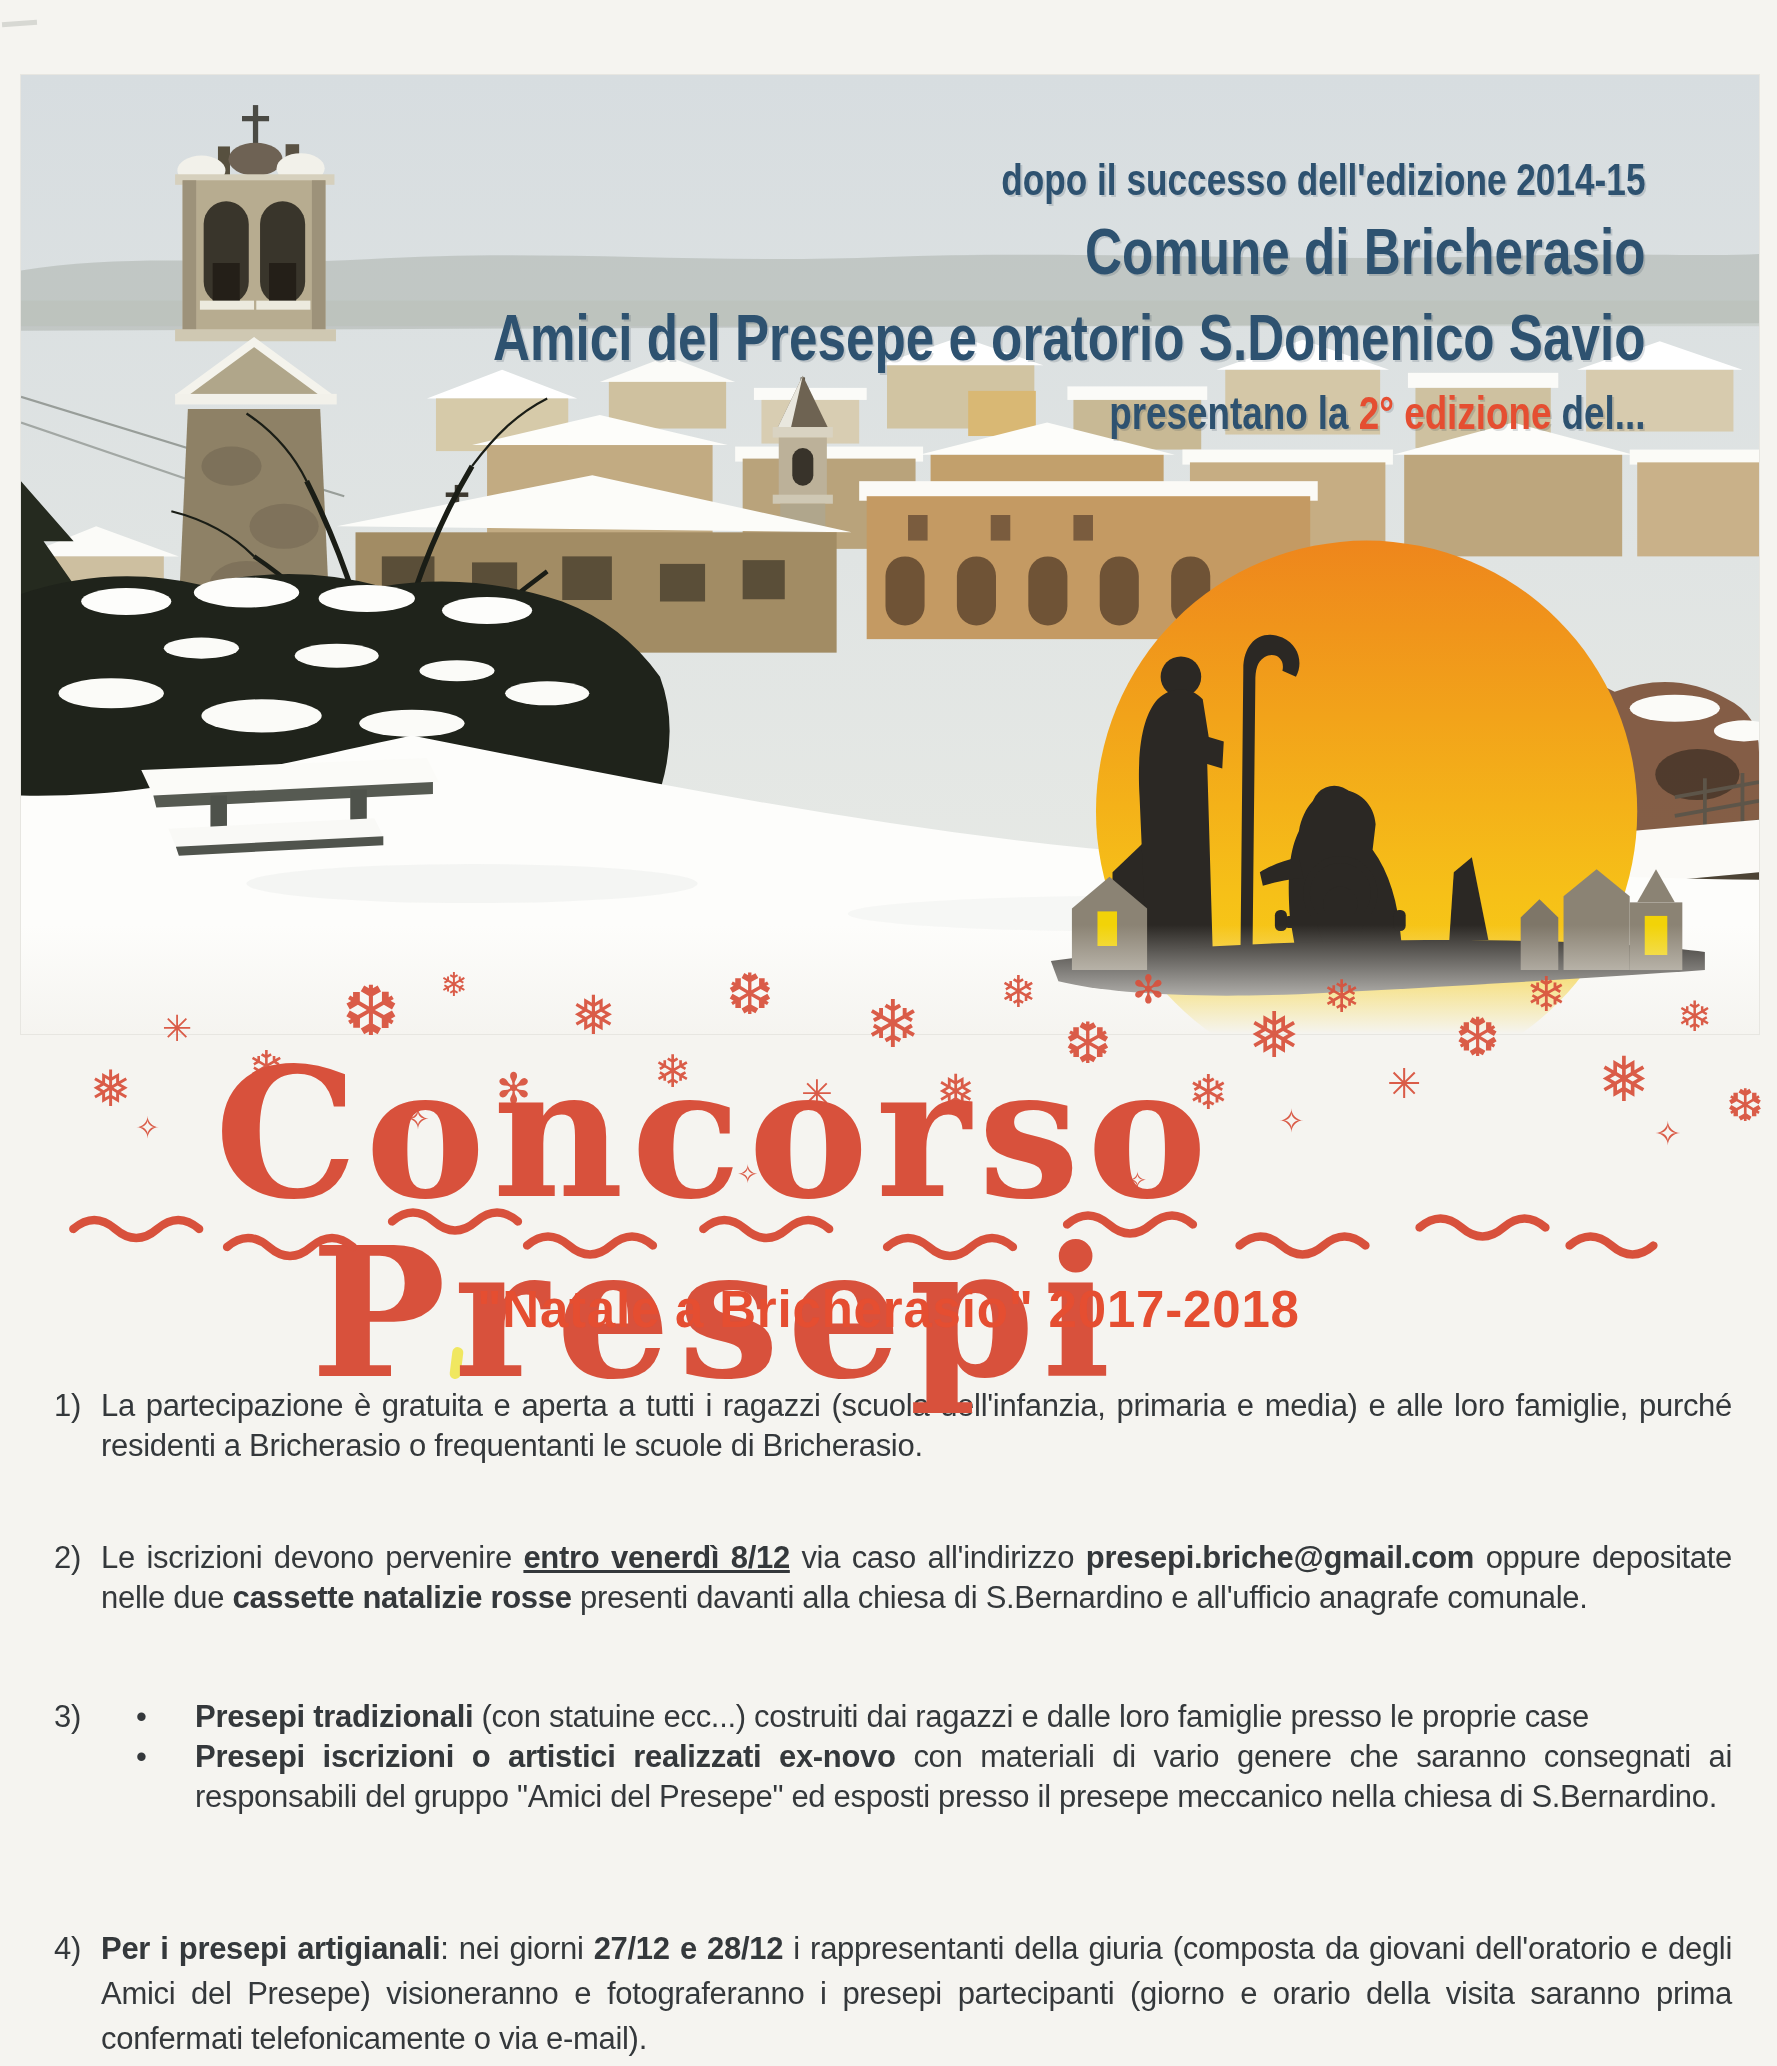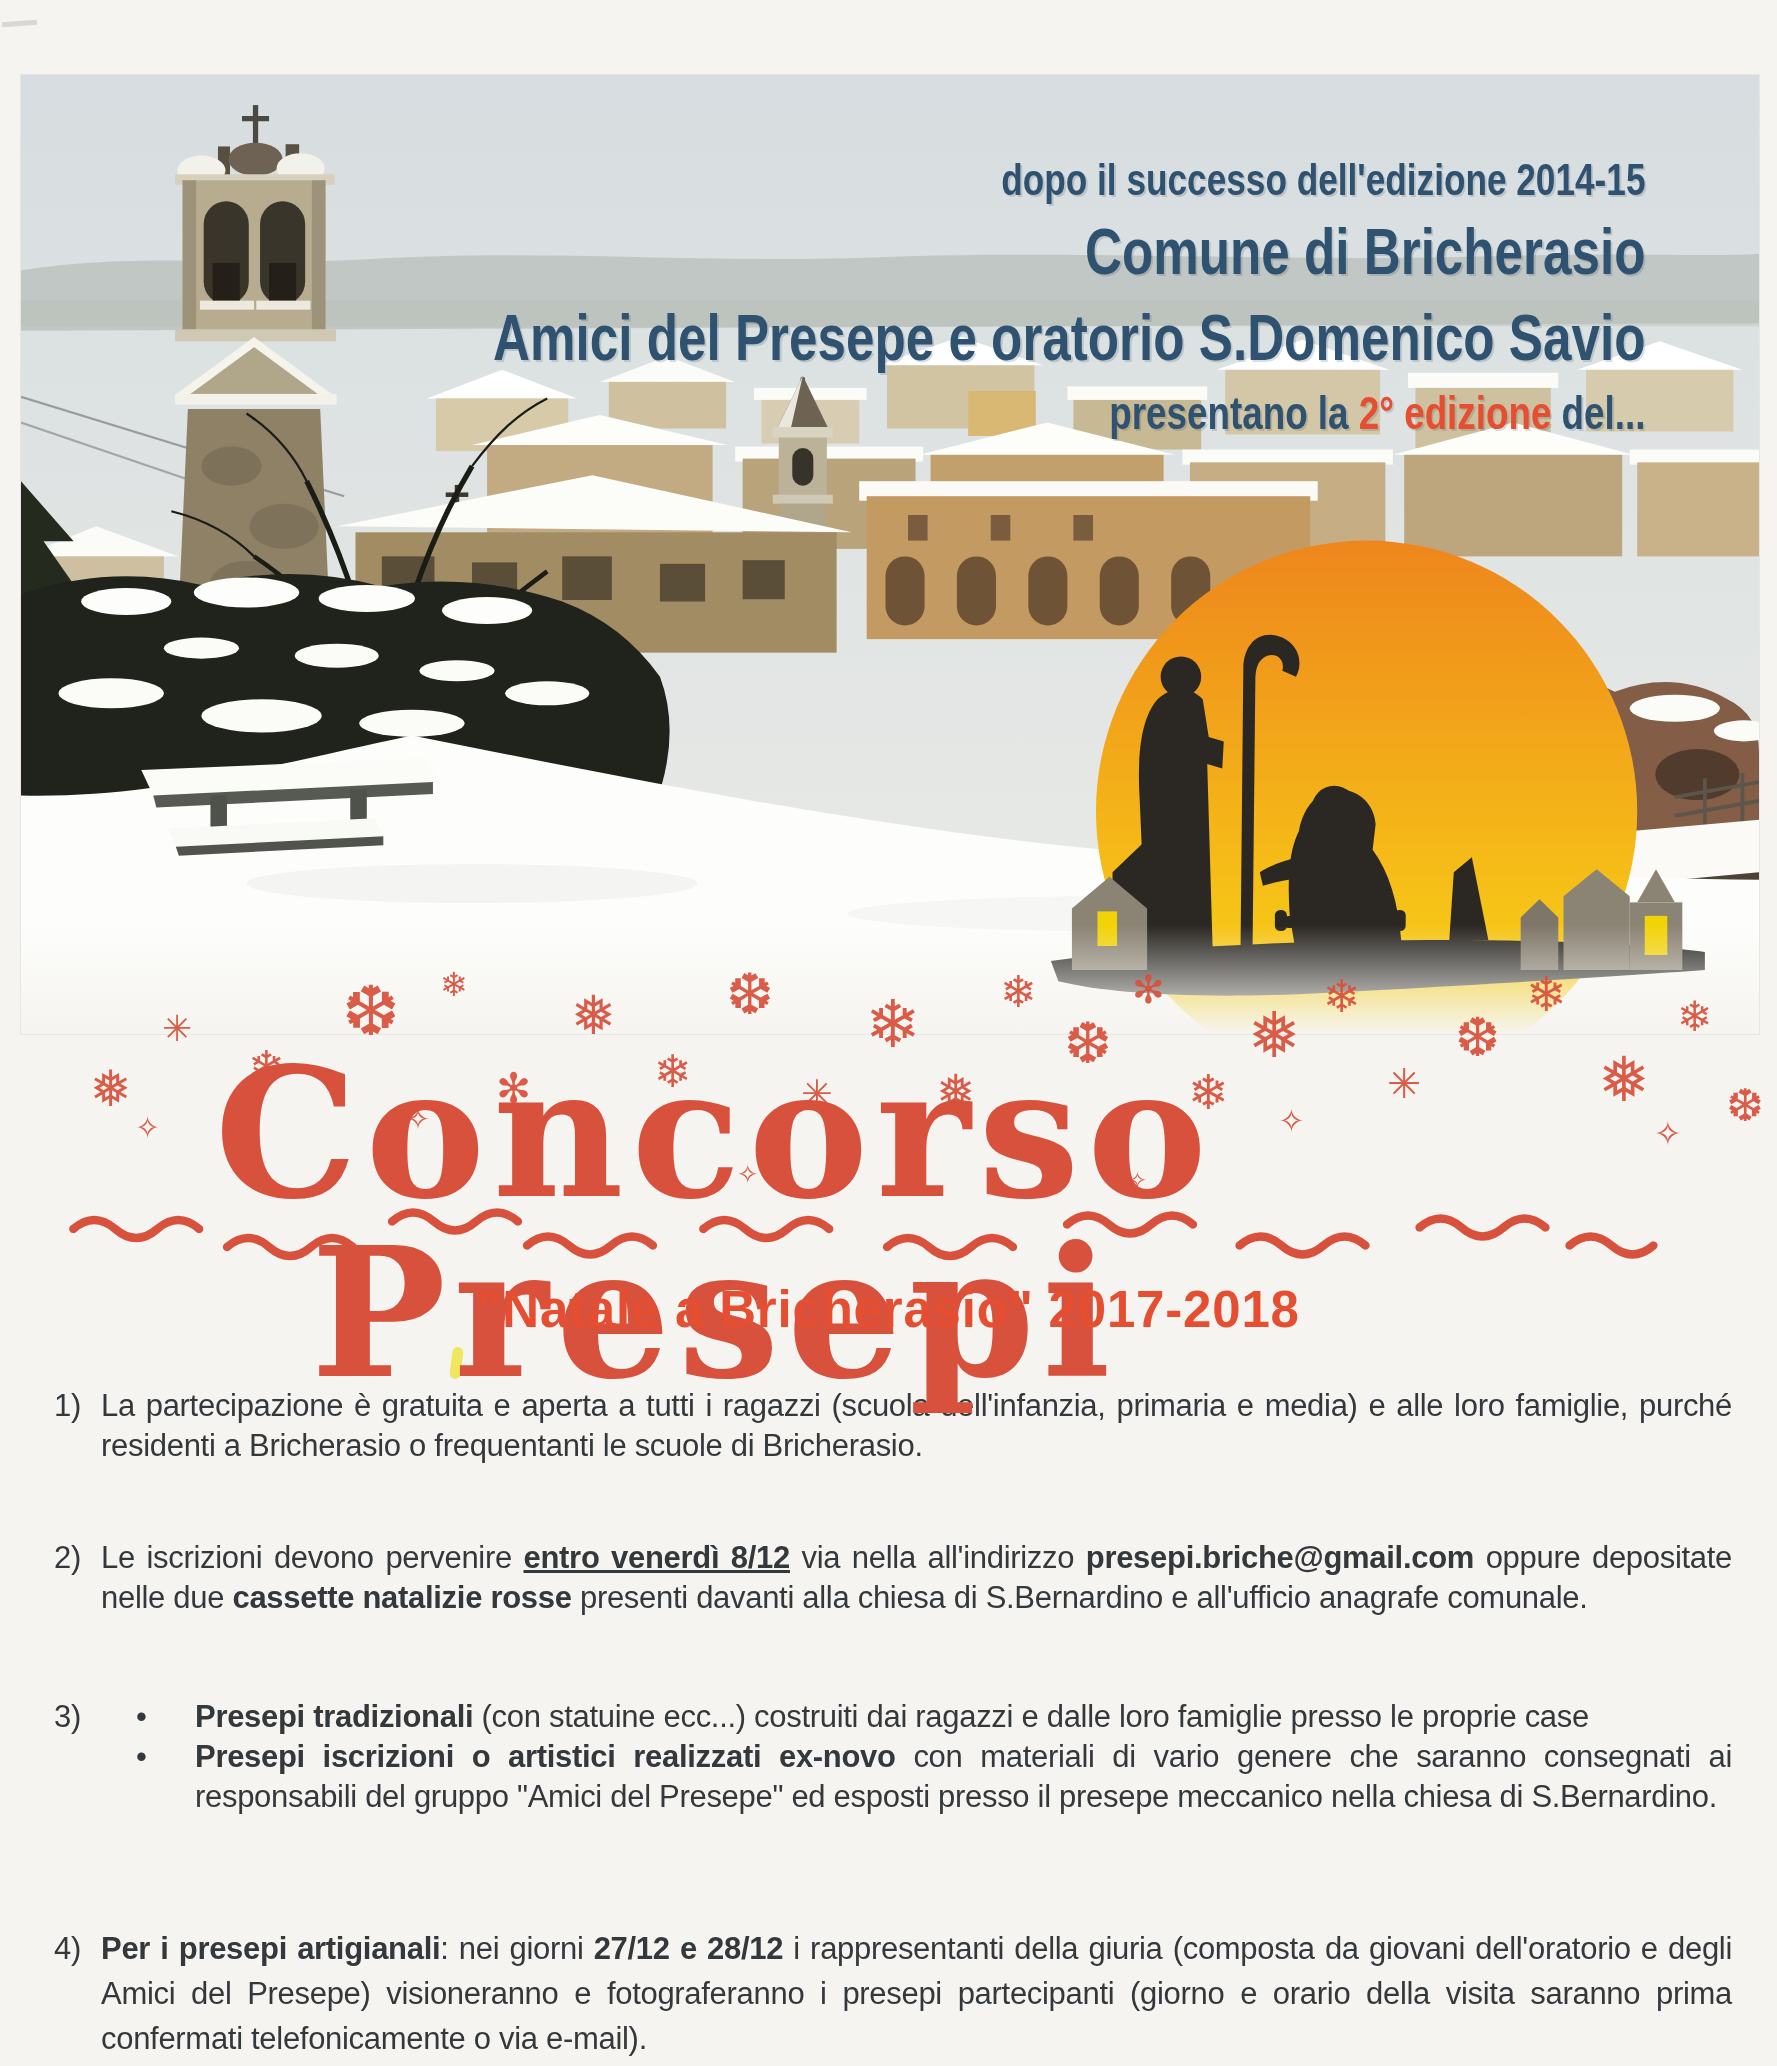--- a/index.html
+++ b/index.html
@@ -345,21 +345,21 @@
 
 <div class="rules">
 
   <div class="item it1">
     <span class="num">1)</span>
     <div class="body"><span>La partecipazione è gratuita e aperta a tutti i ragazzi (scuola dell'infanzia, primaria e media) e alle loro famiglie, purché residenti a Bricherasio o frequentanti le scuole di Bricherasio.</span><br></div>
   </div>
 
   <div class="item it2">
     <span class="num">2)</span>
-    <div class="body"><span>Le iscrizioni devono pervenire </span><span class="seg-b seg-u">entro venerdì 8/12</span><span> via nella all'indirizzo </span><span class="seg-b">presepi.briche@gmail.com</span><span> oppure depositate nelle due </span><span class="seg-b">cassette natalizie rosse</span><span> presenti davanti alla chiesa di S.Bernardino e all'ufficio anagrafe comunale.</span></div>
+    <div class="body"><span>Le iscrizioni devono pervenire </span><span class="seg-b seg-u">entro venerdì 8/12</span><span> via caso all'indirizzo </span><span class="seg-b">presepi.briche@gmail.com</span><span> oppure depositate nelle due </span><span class="seg-b">cassette natalizie rosse</span><span> presenti davanti alla chiesa di S.Bernardino e all'ufficio anagrafe comunale.</span></div>
   </div>
 
   <div class="item it3">
     <span class="num">3)</span>
     <div class="body">
       <div class="bullet">
         <span class="dot">•</span>
         <div class="btxt"><span class="seg-b">Presepi tradizionali</span><span> (con statuine ecc...) costruiti dai ragazzi e dalle loro famiglie presso le proprie case</span></div>
       </div>
       <div class="bullet">

